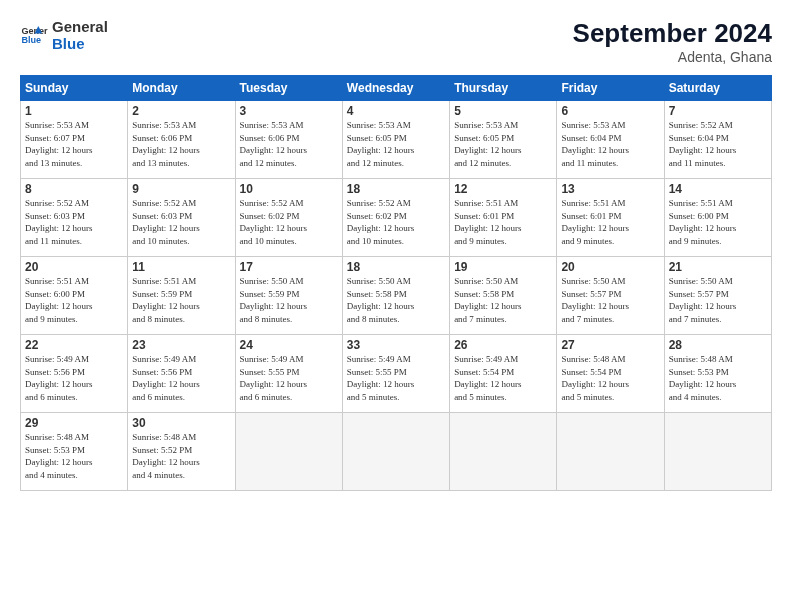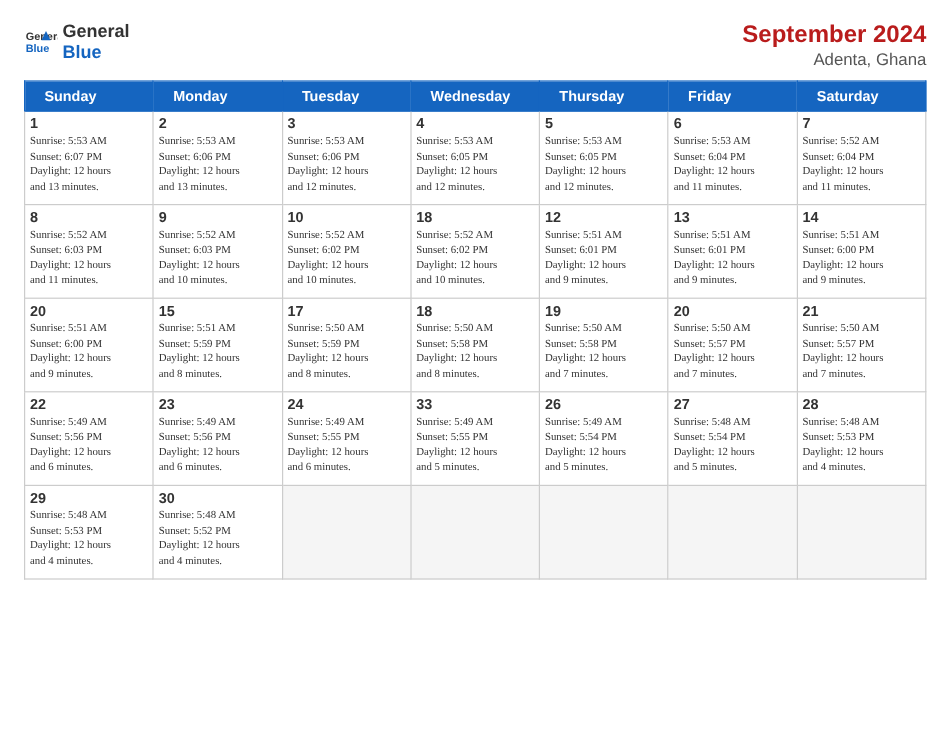--- a/index.html
+++ b/index.html
@@ -28,39 +28,39 @@
       gap: 4px;
     }
     .logo-icon {
       width: 28px;
       height: 28px;
     }
     .title-block {
       text-align: right;
     }
     .month-title {
-      font-size: 20px;
+      font-size: 26px;
       font-weight: bold;
-      color: #b91c1c;
+      color: #0f172a;
     }
     .location {
       font-size: 14px;
       color: #555;
     }
     .calendar-table {
       width: 100%;
       border-collapse: collapse;
       table-layout: fixed;
     }
     .calendar-table th {
       background: #1565C0;
       color: #fff;
       font-size: 12px;
       font-weight: bold;
-      padding: 5px 16px;
+      padding: 5px 4px;
       text-align: left;
       border: 1px solid #1565C0;
     }
     .calendar-table td {
       border: 1px solid #ccc;
       vertical-align: top;
       padding: 3px 4px;
       font-size: 9.5px;
       color: #333;
       height: 78px;
@@ -220,21 +220,21 @@
         </tr>
         <tr>
           <td>
             <span class="day-num">20</span>
             <div class="cell-text" style="white-space: pre-line;">Sunrise: 5:51 AM
 Sunset: 6:00 PM
 Daylight: 12 hours
 and 9 minutes.</div>
           </td>
           <td>
-            <span class="day-num">15</span>
+            <span class="day-num">11</span>
             <div class="cell-text" style="white-space: pre-line;">Sunrise: 5:51 AM
 Sunset: 5:59 PM
 Daylight: 12 hours
 and 8 minutes.</div>
           </td>
           <td>
             <span class="day-num">17</span>
             <div class="cell-text" style="white-space: pre-line;">Sunrise: 5:50 AM
 Sunset: 5:59 PM
 Daylight: 12 hours

